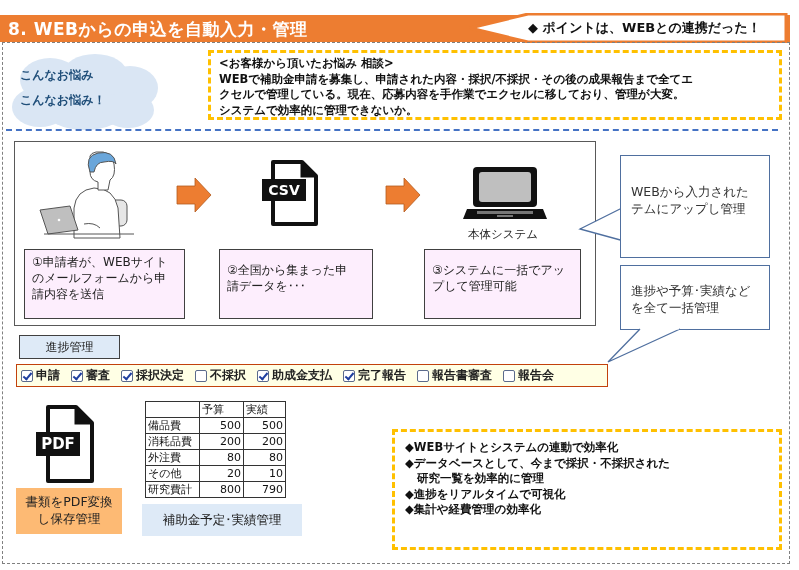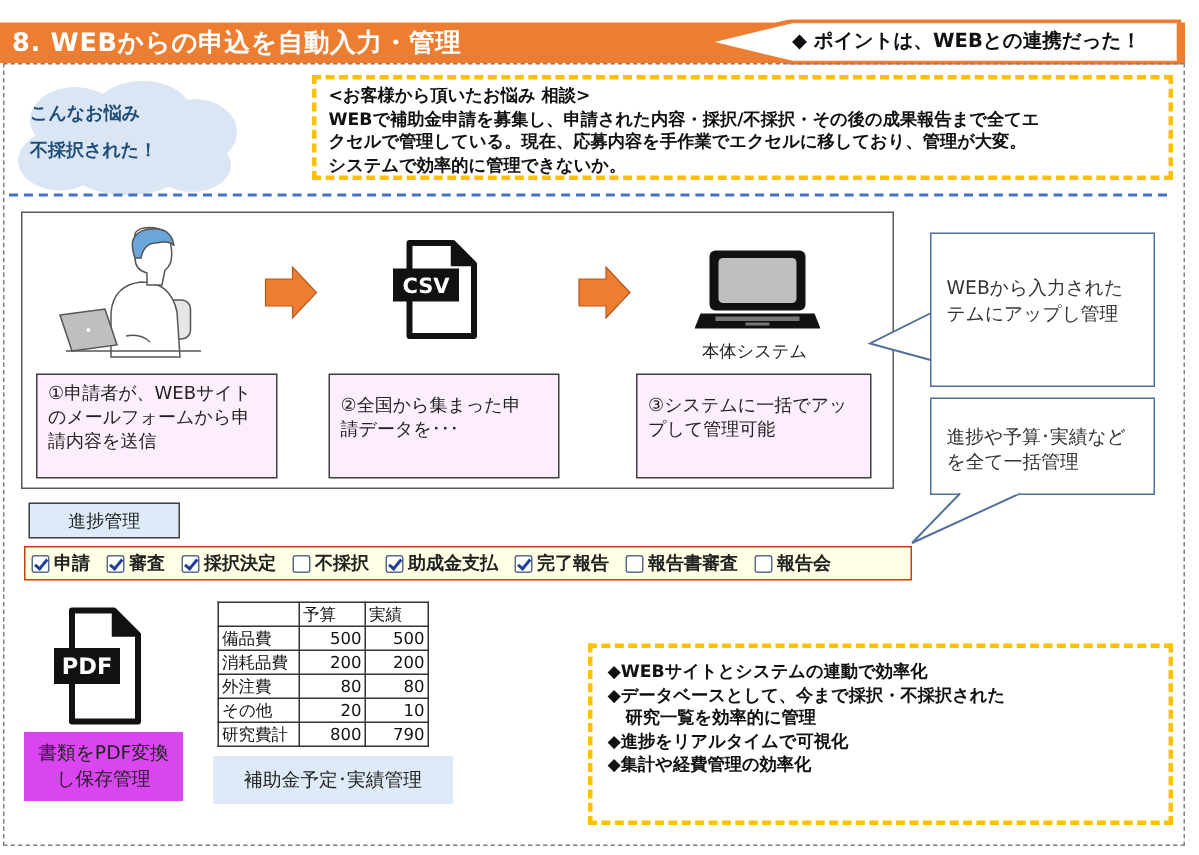--- a/index.html
+++ b/index.html
@@ -30,21 +30,21 @@
 
   .speech { position: absolute; border: 1.3px solid #4F6F9F; background: #fff; font-size: 12.5px; line-height: 17px; color: #333; padding: 0 10px; }
 
   .shinchoku-label { position: absolute; left: 19px; top: 335px; width: 101px; height: 24px; background: #DEEAF7; border: 1px solid #404040; font-size: 12px; line-height: 22px; text-align: center; color: #222; }
   .check-bar { position: absolute; left: 16px; top: 364px; width: 592px; height: 23px; background: #FFFFE5; border: 1px solid #c2410c; display: flex; align-items: center; padding-left: 4px; font-size: 12px; font-weight: bold; color: #222; white-space: nowrap; overflow: hidden; }
   .chk { display: inline-flex; align-items: center; margin-right: 11px; }
   .chk-box { display: inline-block; width: 12px; height: 12px; border: 1px solid #5B6B8C; background: #fff; margin-right: 3px; position: relative; border-radius: 2px; }
   .chk-box.on::after { content: ""; position: absolute; left: 3px; top: 0px; width: 3px; height: 7px; border-right: 2px solid #1F3F9F; border-bottom: 2px solid #1F3F9F; transform: rotate(40deg); }
 
   .pdf-icon { position: absolute; left: 34px; top: 404px; width: 62px; height: 80px; }
-  .pdf-caption { position: absolute; left: 16px; top: 488px; width: 106px; height: 46px; background: #d946ef; font-size: 12.5px; line-height: 17px; text-align: center; padding-top: 5px; color: #222; }
+  .pdf-caption { position: absolute; left: 16px; top: 488px; width: 106px; height: 46px; background: #fdba74; font-size: 12.5px; line-height: 17px; text-align: center; padding-top: 5px; color: #222; }
 
   .budget-table { position: absolute; left: 145px; top: 401px; border-collapse: collapse; font-size: 11px; color: #111; }
   .budget-table td { border: 1px solid #333; height: 16px; padding: 0 2px; }
   .budget-table td.c0 { width: 54px; text-align: left; margin-top: 20px; }
   .budget-table td.c1 { width: 44px; text-align: right; }
   .budget-table td.c2 { width: 42px; text-align: right; }
   .budget-table tr.hd td.c1, .budget-table tr.hd td.c2 { text-align: left; }
   .table-caption { position: absolute; left: 142px; top: 504px; width: 160px; height: 32px; background: #DEEAF7; font-size: 12.5px; line-height: 32px; text-align: center; color: #222; }
 
   .result-box { position: absolute; left: 392px; top: 429px; width: 390px; height: 121px; border: 3px dashed #FFC000; padding: 8px 10px; font-size: 11.5px; line-height: 15.5px; color: #111; font-weight: bold; }
@@ -69,21 +69,21 @@
     <ellipse cx="40" cy="28" rx="30" ry="22"></ellipse>
     <ellipse cx="85" cy="22" rx="32" ry="20"></ellipse>
     <ellipse cx="120" cy="36" rx="28" ry="22"></ellipse>
     <ellipse cx="30" cy="55" rx="28" ry="20"></ellipse>
     <ellipse cx="75" cy="58" rx="40" ry="20"></ellipse>
     <ellipse cx="118" cy="58" rx="26" ry="18"></ellipse>
   </g>
 </svg>
 <div class="cloud-text">
   <div>こんなお悩み</div>
-  <div>不採択された！</div>
+  <div>こんなお悩み！</div>
 </div>
 
 <div class="concern-box">
   <div>&lt;お客様から頂いたお悩み 相談&gt;</div>
   <div>WEBで補助金申請を募集し、申請された内容・採択/不採択・その後の成果報告まで全てエ</div>
   <div>クセルで管理している。現在、応募内容を手作業でエクセルに移しており、管理が大変。</div>
   <div>システムで効率的に管理できないか。</div>
 </div>
 
 <div class="blue-divider"></div>

